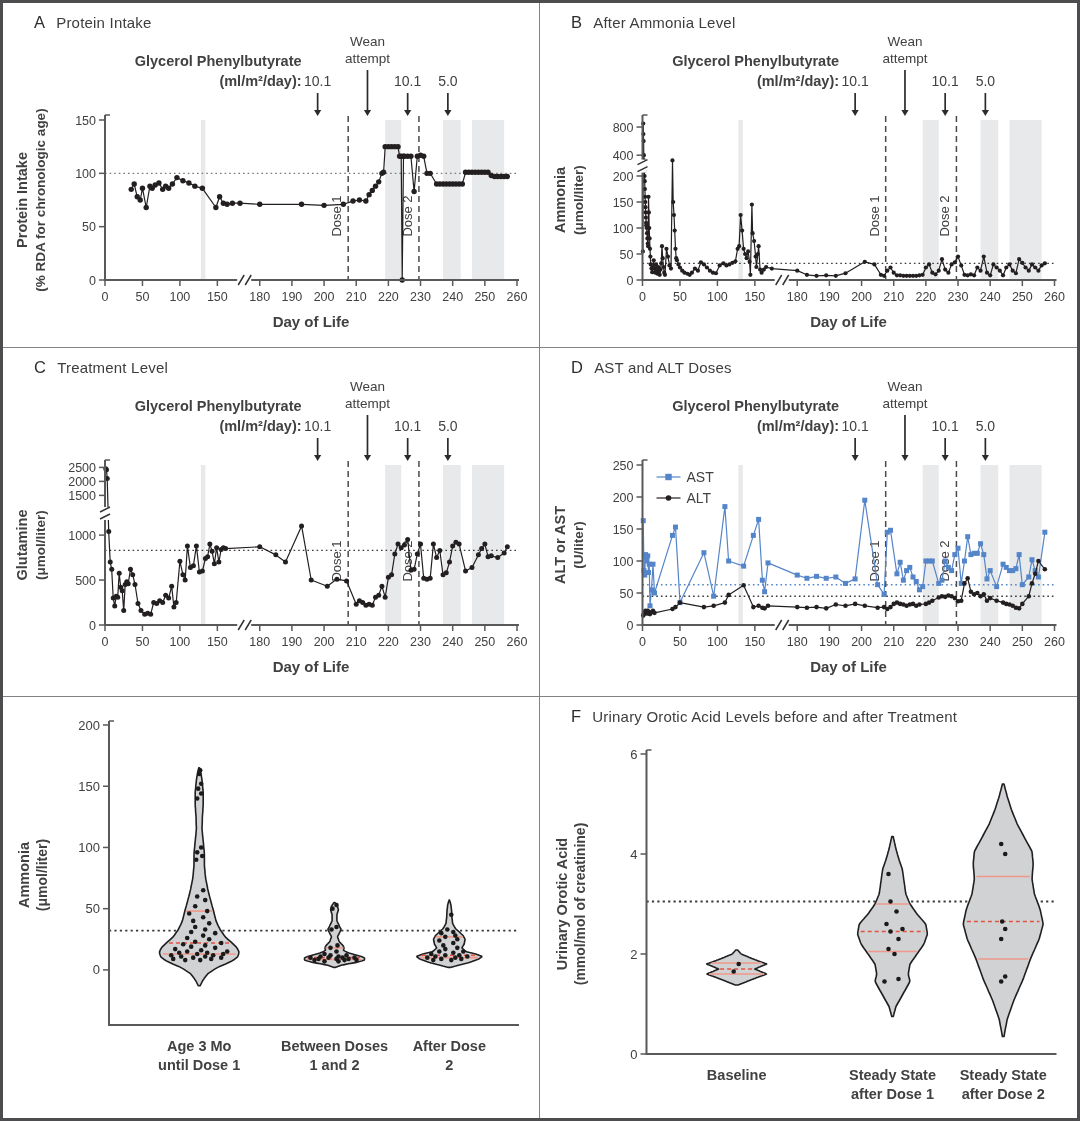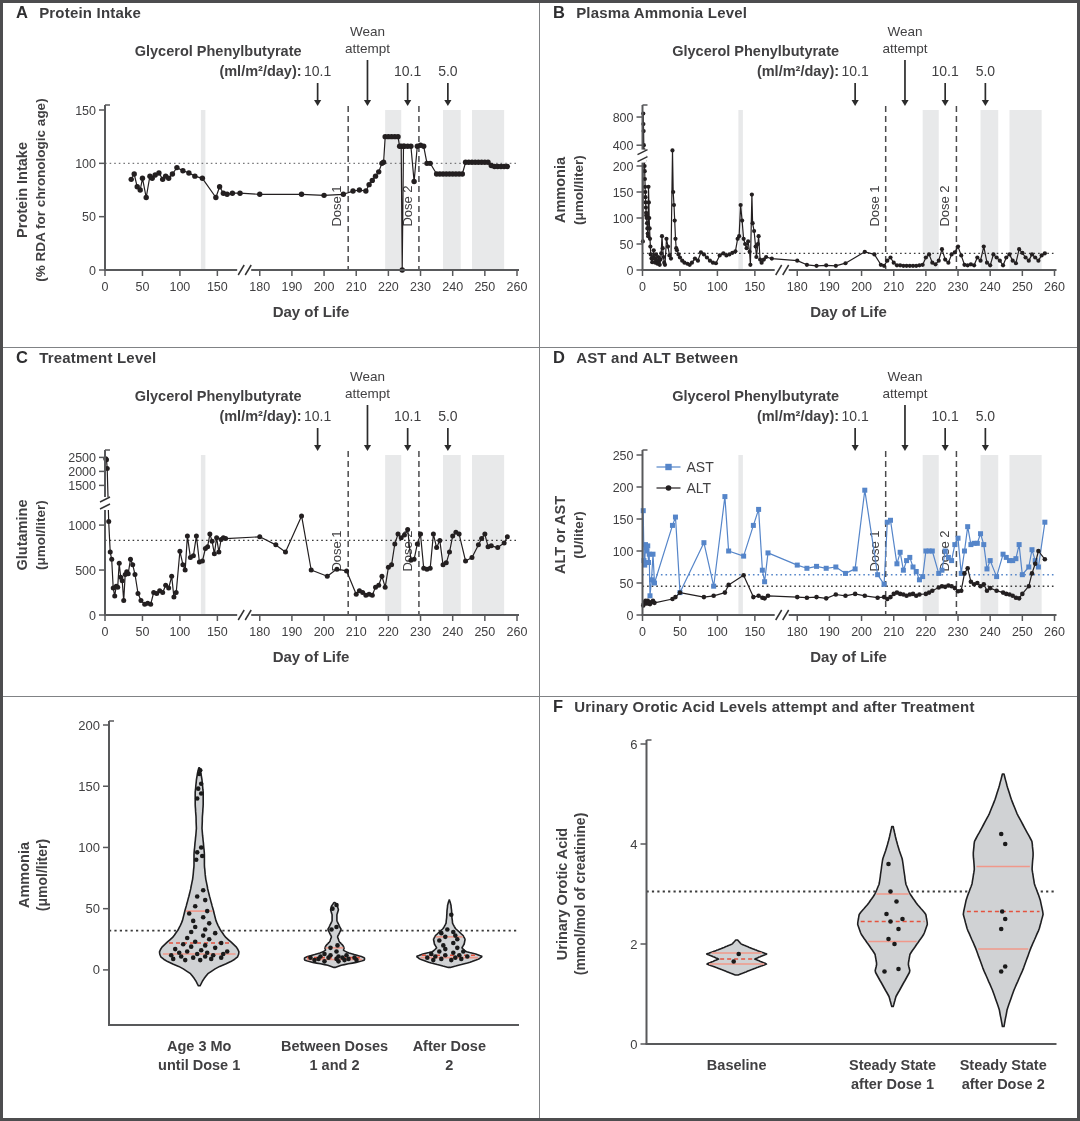--- a/index.html
+++ b/index.html
@@ -9,23 +9,24 @@
     width:1080px;height:1121px;
     border:3px solid #4d4d4f;
     background:#808285;
     display:grid;
     grid-template-columns:536px 537px;
     grid-template-rows:344px 348px 421px;
     gap:1px;
   }
   .panel{background:#ffffff;overflow:hidden;position:relative;}
   .panel-title{
-    padding:0 10px 0 13px;
-    font-size:15px;font-weight:bold;color:#3d3d3f;
+    padding:10px 10px 0 13px;
+    font-size:15px;font-weight:normal;color:#3d3d3f;
     letter-spacing:.2px;
+    margin-left:18px;
   }
   .panel-title .letter{font-size:16.5px;margin-right:11px;color:#2e2e30;}
   svg.chart{display:block;}
   text{font-family:"Liberation Sans", sans-serif;}
 </style>
 </head>
 <body>
 
 <div id="figure">
 
@@ -179,21 +180,21 @@
         <line x1="235.196" y1="253" x2="241.196" y2="243" stroke="#333" stroke-width="1.5"></line>
         <line x1="242.196" y1="253" x2="248.196" y2="243" stroke="#333" stroke-width="1.5"></line>
         <text fill="#414042" x="308" y="295" font-size="15" font-weight="bold" text-anchor="middle">Day of Life</text>
         <text fill="#414042" x="24" y="168" font-size="14.5" font-weight="bold" text-anchor="middle" transform="rotate(-90 24 168)">Protein Intake</text>
         <text fill="#414042" x="42" y="168" font-size="13.5" font-weight="bold" text-anchor="middle" transform="rotate(-90 42 168)">(% RDA for chronologic age)</text>
       </svg>
   </section>
 
   <section class="panel">
     <div class="panel-title">
-      <span class="letter">B</span><span>Plasma Ammonia Level</span>
+      <span class="letter">B</span><span>After Ammonia Level</span>
     </div>
     <svg class="chart" width="537" height="316" viewBox="0 0 536 316">
         <rect x="197.88363636363636" y="88" width="4.4945454545454595" height="160" fill="#e8e9ea"></rect>
         <rect x="382.15999999999997" y="88" width="16.078048780487848" height="160" fill="#e8e9ea"></rect>
         <rect x="440.04097560975606" y="88" width="17.685853658536644" height="160" fill="#e8e9ea"></rect>
         <rect x="468.98146341463416" y="88" width="32.15609756097558" height="160" fill="#e8e9ea"></rect>
         <line x1="102" y1="231.36" x2="514" y2="231.36" stroke="#3a3a3a" stroke-width="1.4" stroke-dasharray="1.6 3"></line>
         <line x1="345.180487804878" y1="84" x2="345.180487804878" y2="248" stroke="#4a4a4c" stroke-width="1.5" stroke-dasharray="6 4"></line>
         <text fill="#414042" x="338.180487804878" y="184" font-size="13" font-weight="normal" text-anchor="middle" transform="rotate(-90 338.180487804878 184)">Dose 1</text>
         <line x1="415.9239024390244" y1="84" x2="415.9239024390244" y2="248" stroke="#4a4a4c" stroke-width="1.5" stroke-dasharray="6 4"></line>
@@ -614,21 +615,21 @@
         <line x1="97" y1="135" x2="107" y2="130" stroke="#333" stroke-width="1.5"></line>
         <line x1="97" y1="142" x2="107" y2="137" stroke="#333" stroke-width="1.5"></line>
         <text fill="#414042" x="308" y="295" font-size="15" font-weight="bold" text-anchor="middle">Day of Life</text>
         <text fill="#414042" x="24" y="168" font-size="14.5" font-weight="bold" text-anchor="middle" transform="rotate(-90 24 168)">Glutamine</text>
         <text fill="#414042" x="42" y="168" font-size="13.5" font-weight="bold" text-anchor="middle" transform="rotate(-90 42 168)">(μmol/liter)</text>
       </svg>
   </section>
 
   <section class="panel">
     <div class="panel-title">
-      <span class="letter">D</span><span>AST and ALT Between</span>
+      <span class="letter">D</span><span>AST and ALT Doses</span>
     </div>
     <svg class="chart" width="537" height="318" viewBox="0 0 536 318">
         <rect x="197.88363636363636" y="88" width="4.4945454545454595" height="160" fill="#e8e9ea"></rect>
         <rect x="382.15999999999997" y="88" width="16.078048780487848" height="160" fill="#e8e9ea"></rect>
         <rect x="440.04097560975606" y="88" width="17.685853658536644" height="160" fill="#e8e9ea"></rect>
         <rect x="468.98146341463416" y="88" width="32.15609756097558" height="160" fill="#e8e9ea"></rect>
         <line x1="102" y1="207.68" x2="514" y2="207.68" stroke="#5585c9" stroke-width="1.4" stroke-dasharray="1.6 3"></line>
         <line x1="102" y1="219.2" x2="514" y2="219.2" stroke="#3a3a3a" stroke-width="1.4" stroke-dasharray="1.6 3"></line>
         <line x1="345.180487804878" y1="84" x2="345.180487804878" y2="248" stroke="#4a4a4c" stroke-width="1.5" stroke-dasharray="6 4"></line>
         <text fill="#414042" x="338.180487804878" y="184" font-size="13" font-weight="normal" text-anchor="middle" transform="rotate(-90 338.180487804878 184)">Dose 1</text>
@@ -1001,21 +1002,21 @@
         <text fill="#414042" x="97" y="93.72448979591837" font-size="13" text-anchor="end">150</text>
         <line x1="100" y1="28" x2="106" y2="28" stroke="#58595b" stroke-width="1.5"></line>
         <text fill="#414042" x="97" y="32.5" font-size="13" text-anchor="end">200</text>
         <text fill="#414042" x="26" y="178" font-size="14.5" font-weight="bold" text-anchor="middle" transform="rotate(-90 26 178)">Ammonia</text>
         <text fill="#414042" x="44" y="178" font-size="14" font-weight="bold" text-anchor="middle" transform="rotate(-90 44 178)">(μmol/liter)</text>
       </svg>
   </section>
 
   <section class="panel">
     <div class="panel-title">
-      <span class="letter">F</span><span>Urinary Orotic Acid Levels attempt and after Treatment</span>
+      <span class="letter">F</span><span>Urinary Orotic Acid Levels before and after Treatment</span>
     </div>
     <svg class="chart" width="537" height="390" viewBox="0 0 536 390">
         <line x1="106" y1="175.5" x2="516" y2="175.5" stroke="#3a3a3a" stroke-width="1.8" stroke-dasharray="2.2 3.2"></line>
         <path d="M197.7,259.0L198.7,258.6L199.6,258.2L200.6,257.8L201.6,257.4L202.6,257.1L203.5,256.7L204.5,256.3L205.5,255.9L206.4,255.5L207.4,255.1L208.4,254.7L209.4,254.3L210.3,253.9L211.3,253.6L212.3,253.2L213.3,252.8L214.3,252.4L215.4,252.0L216.4,251.6L217.5,251.2L218.5,250.8L219.6,250.4L220.6,250.1L221.7,249.7L222.7,249.3L223.8,248.9L224.8,248.5L225.9,248.1L225.5,247.7L224.6,247.3L223.7,246.9L222.7,246.6L221.8,246.2L220.9,245.8L219.9,245.4L219.0,245.0L218.1,244.6L217.1,244.2L216.2,243.8L215.3,243.4L214.3,243.1L215.0,242.7L215.9,242.3L216.9,241.9L217.8,241.5L218.7,241.1L219.7,240.7L220.6,240.3L221.5,239.9L222.5,239.6L223.4,239.2L224.3,238.8L225.3,238.4L226.2,238.0L225.2,237.6L224.1,237.2L223.1,236.8L222.0,236.4L220.9,236.1L219.9,235.7L218.8,235.3L217.8,234.9L216.7,234.5L215.7,234.1L214.6,233.7L213.6,233.3L212.6,232.9L211.6,232.6L210.7,232.2L209.8,231.8L208.8,231.4L207.9,231.0L207.0,230.6L206.0,230.2L205.1,229.8L204.2,229.4L203.2,229.1L202.3,228.7L201.4,228.3L200.6,227.9L200.2,227.5L199.9,227.1L199.5,226.7L199.2,226.3L198.8,225.9L198.5,225.6L198.2,225.2L197.8,224.8L197.4,224.4L197.1,224.0L195.3,224.0L194.9,224.4L194.6,224.8L194.2,225.2L193.9,225.6L193.5,225.9L193.2,226.3L192.8,226.7L192.5,227.1L192.2,227.5L191.8,227.9L191.0,228.3L190.1,228.7L189.2,229.1L188.2,229.4L187.3,229.8L186.4,230.2L185.4,230.6L184.5,231.0L183.6,231.4L182.6,231.8L181.7,232.2L180.8,232.6L179.8,232.9L178.8,233.3L177.8,233.7L176.7,234.1L175.7,234.5L174.6,234.9L173.5,235.3L172.5,235.7L171.5,236.1L170.4,236.4L169.3,236.8L168.3,237.2L167.2,237.6L166.2,238.0L167.1,238.4L168.1,238.8L169.0,239.2L169.9,239.6L170.9,239.9L171.8,240.3L172.7,240.7L173.7,241.1L174.6,241.5L175.5,241.9L176.5,242.3L177.4,242.7L178.1,243.1L177.1,243.4L176.2,243.8L175.3,244.2L174.3,244.6L173.4,245.0L172.5,245.4L171.5,245.8L170.6,246.2L169.7,246.6L168.7,246.9L167.8,247.3L166.9,247.7L166.5,248.1L167.6,248.5L168.6,248.9L169.7,249.3L170.7,249.7L171.8,250.1L172.8,250.4L173.9,250.8L174.9,251.2L175.9,251.6L177.0,252.0L178.1,252.4L179.1,252.8L180.1,253.2L181.1,253.6L182.1,253.9L183.0,254.3L184.0,254.7L185.0,255.1L185.9,255.5L186.9,255.9L187.9,256.3L188.9,256.7L189.8,257.1L190.8,257.4L191.8,257.8L192.8,258.2L193.7,258.6L194.7,259.0Z" fill="#d0d2d4" stroke="#1f1f21" stroke-width="1.6" stroke-linejoin="round"></path>
         <line x1="168.6" y1="248" x2="223.79999999999998" y2="248" stroke="#f0988a" stroke-width="1.6"></line>
         <line x1="171.084" y1="237" x2="221.31599999999997" y2="237" stroke="#f0988a" stroke-width="1.6"></line>
         <line x1="179.64" y1="243" x2="212.76" y2="243" stroke="#e4533f" stroke-width="1.6" stroke-dasharray="4 3"></line>
         <circle cx="193.2" cy="245.5" r="2.3" fill="#1a1a1a"></circle>
         <circle cx="198.2" cy="238" r="2.3" fill="#1a1a1a"></circle>
         <text fill="#414042" x="196.2" y="354" font-size="14.5" font-weight="bold" text-anchor="middle">Baseline</text>

